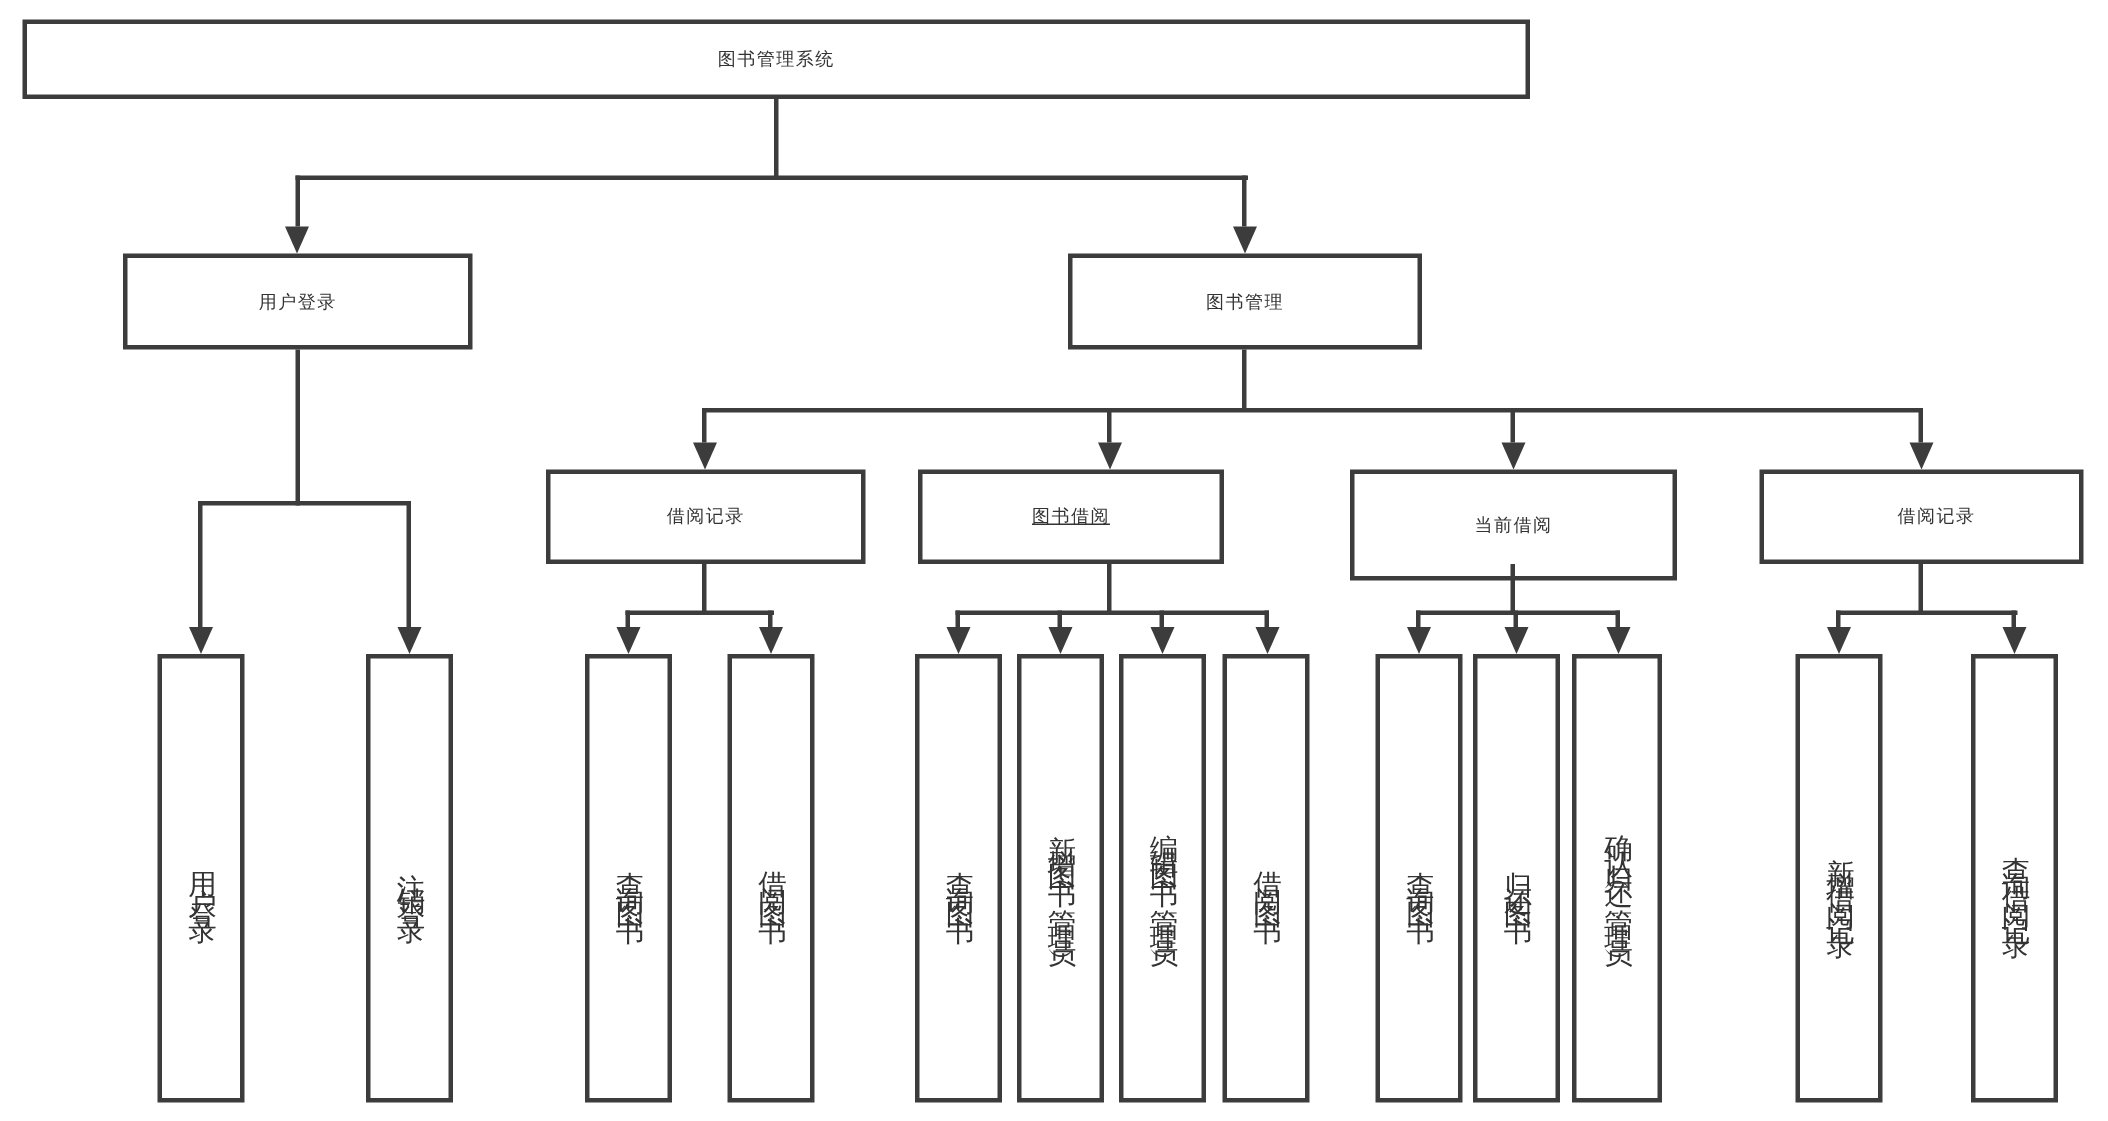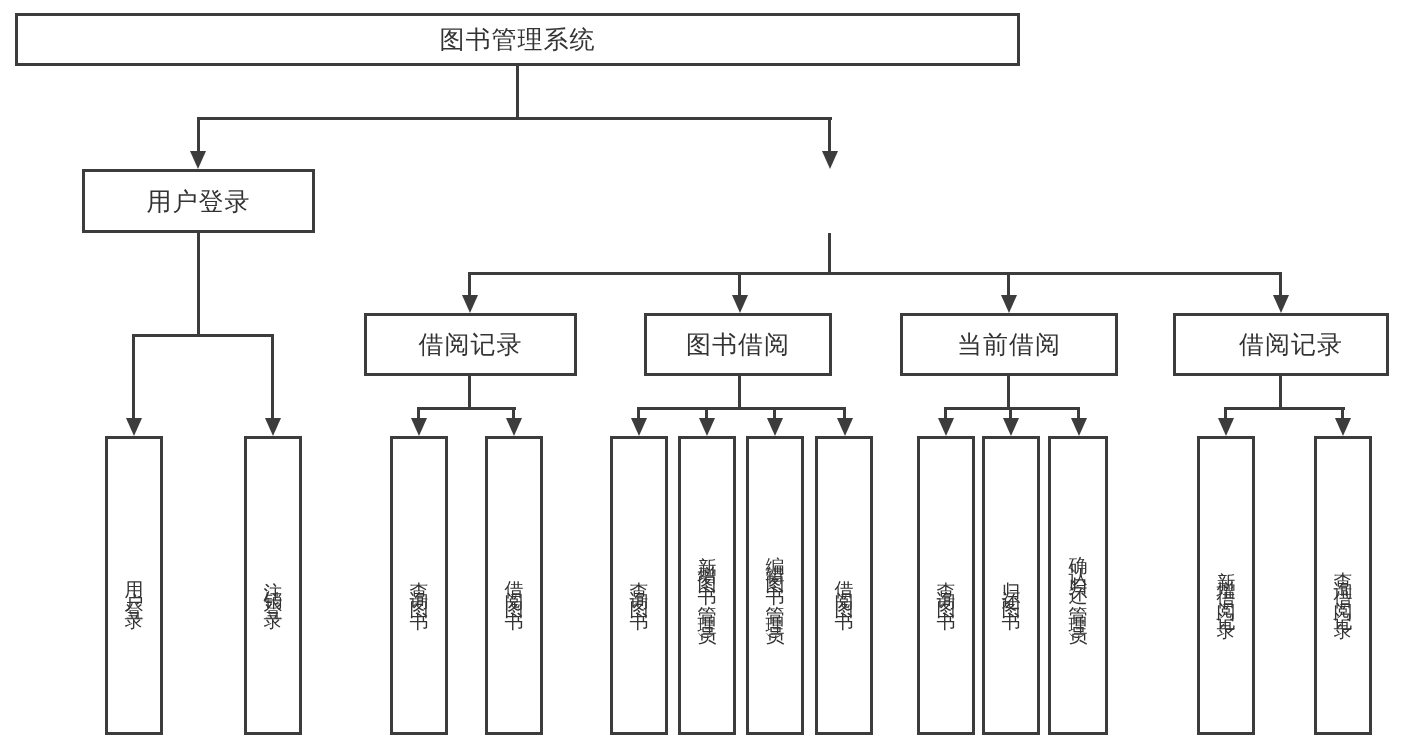--- a/index.html
+++ b/index.html
@@ -2,21 +2,21 @@
 <html style="--line: #3c3c3c; --text: #333333; --bg: #ffffff; --wm: #b5b5b5;"><head>
 <meta charset="utf-8">
 <style>
   html,body{margin:0;padding:0;background:#fff;}
   body{font-family:"Liberation Sans","DejaVu Sans",sans-serif;}
   .canvas{position:relative;width:1405px;height:747px;background:var(--bg,#fff);overflow:hidden;}
 
   
   .hnode{position:absolute;box-sizing:border-box;border:3px solid var(--line,#3c3c3c);
          background:#fff;display:flex;align-items:center;justify-content:center;
-         font-size:25px;color:var(--text,#333);letter-spacing:1px;}
+         font-size:12px;color:var(--text,#333);letter-spacing:1px;}
   .vnode{position:absolute;box-sizing:border-box;border:3px solid var(--line,#3c3c3c);
          background:#fff;display:flex;align-items:center;justify-content:center;
          writing-mode:vertical-rl;text-orientation:mixed;
          font-size:19px;letter-spacing:10px;color:var(--text,#333);}
 
   
   .vl{position:absolute;width:3px;background:var(--line,#3c3c3c);}
   .hl{position:absolute;height:3px;background:var(--line,#3c3c3c);}
   .ar{position:absolute;width:0;height:0;border-left:8px solid transparent;
       border-right:8px solid transparent;border-top:18px solid var(--line,#3c3c3c);}
@@ -32,42 +32,43 @@
   <div class="hnode" style="left:15px;top:13px;width:1005px;height:53px;">图书管理系统</div>
 
   <div class="vl" style="left:516px;top:66px;height:52px;"></div>
   <div class="hl" style="left:197px;top:117px;width:635px;"></div>
   <div class="vl" style="left:197px;top:117px;height:34px;"></div>
   <div class="ar" style="left:190px;top:151px;"></div>
   <div class="vl" style="left:828px;top:117px;height:34px;"></div>
   <div class="ar" style="left:822px;top:151px;"></div>
 
   <div class="hnode" style="left:82px;top:169px;width:233px;height:64px;">用户登录</div>
+  <div class="hnode" style="left:712px;top:169px;width:236px;height:64px;">图书管理</div>
 
   <div class="vl" style="left:197px;top:233px;height:104px;"></div>
   <div class="hl" style="left:132px;top:334px;width:142px;"></div>
   <div class="vl" style="left:132px;top:334px;height:84px;"></div>
   <div class="ar" style="left:126px;top:418px;"></div>
   <div class="vl" style="left:271px;top:334px;height:84px;"></div>
   <div class="ar" style="left:265px;top:418px;"></div>
 
   <div class="vl" style="left:828px;top:233px;height:41px;"></div>
   <div class="hl" style="left:468px;top:272px;width:814px;"></div>
   <div class="vl" style="left:468px;top:272px;height:23px;"></div>
   <div class="ar" style="left:462px;top:295px;"></div>
   <div class="vl" style="left:738px;top:272px;height:23px;"></div>
   <div class="ar" style="left:732px;top:295px;"></div>
   <div class="vl" style="left:1007px;top:272px;height:23px;"></div>
   <div class="ar" style="left:1001px;top:295px;"></div>
   <div class="vl" style="left:1279px;top:272px;height:23px;"></div>
   <div class="ar" style="left:1273px;top:295px;"></div>
 
   <div class="hnode" style="left:364px;top:313px;width:213px;height:63px;">借阅记录</div>
-  <div class="hnode" style="left:644px;top:313px;width:188px;height:63px;">图书借阅</div>
-  <div class="hnode" style="left:900px;top:313px;width:218px;height:63px;">当前借阅</div>
+  <div class="hnode" style="left:612px;top:313px;width:204px;height:63px;text-decoration:underline;">图书借阅</div>
+  <div class="hnode" style="left:900px;top:313px;width:218px;height:74px;">当前借阅</div>
   <div class="hnode" style="left:1173px;top:313px;width:216px;height:63px;padding-left:20px;">借阅记录</div>
 
   <div class="vl" style="left:468px;top:376px;height:33px;"></div>
   <div class="hl" style="left:417px;top:407px;width:99px;"></div>
   <div class="vl" style="left:417px;top:407px;height:11px;"></div>
   <div class="ar" style="left:411px;top:418px;"></div>
   <div class="vl" style="left:512px;top:407px;height:11px;"></div>
   <div class="ar" style="left:506px;top:418px;"></div>
 
   <div class="vl" style="left:738px;top:376px;height:33px;"></div>

